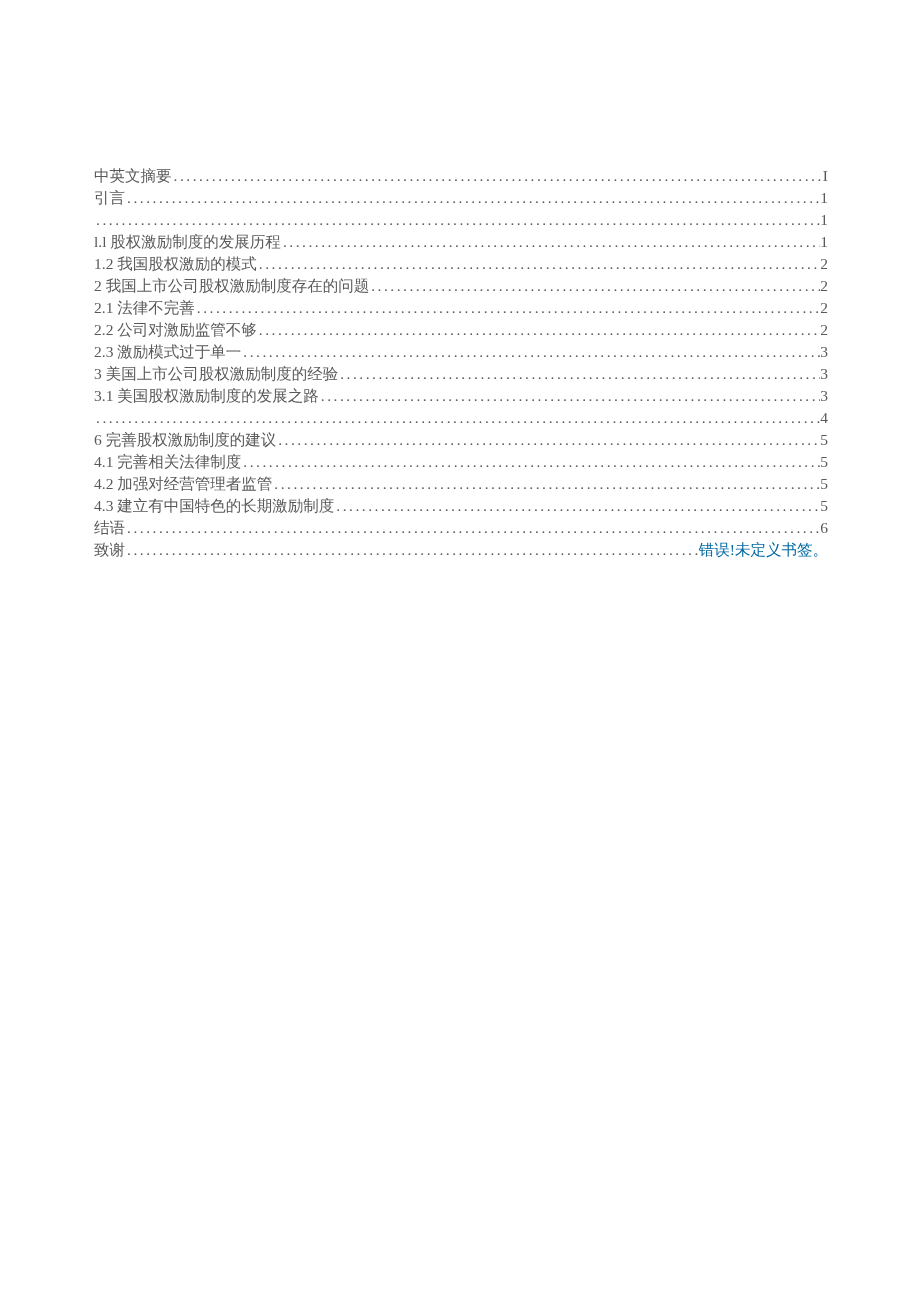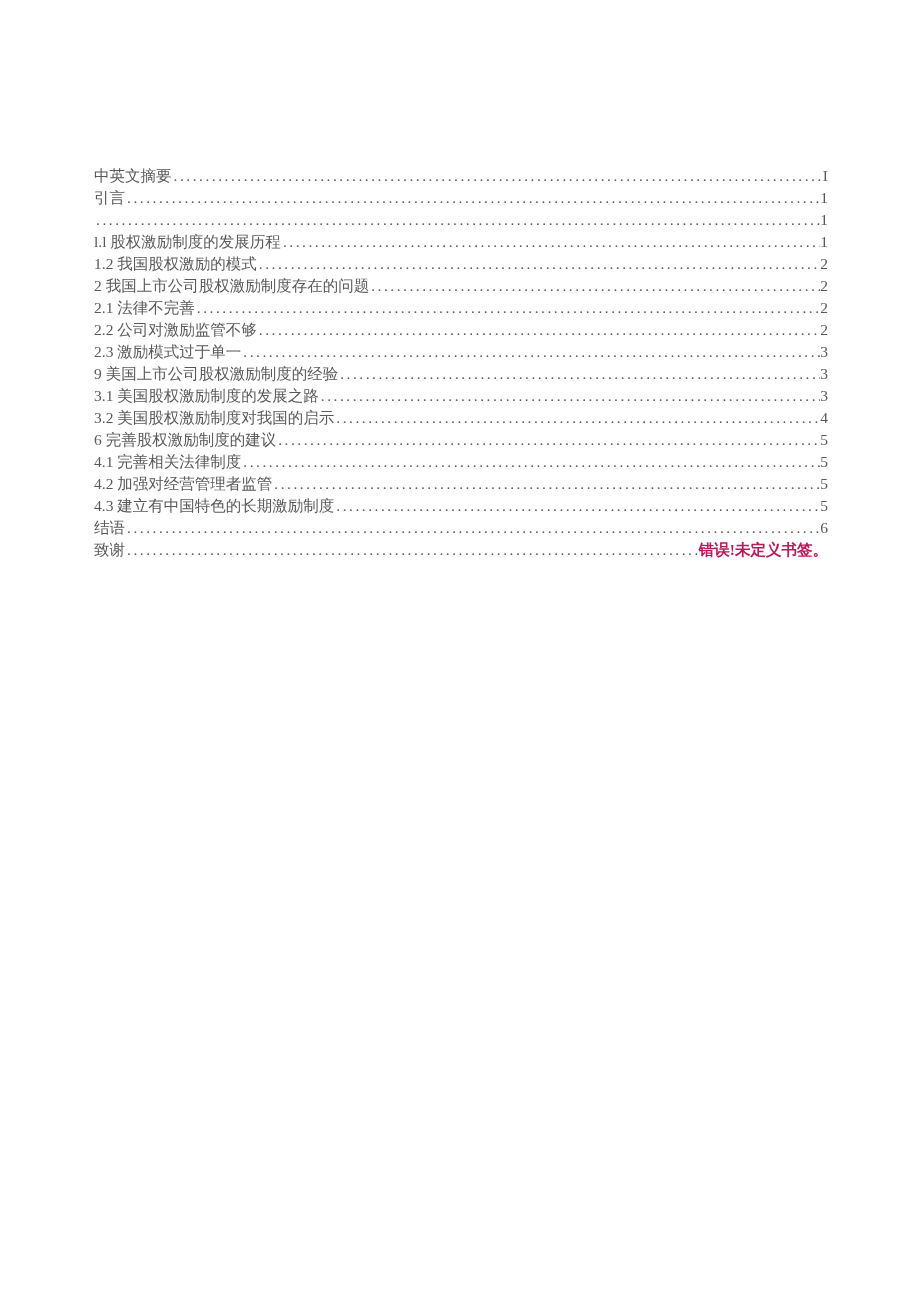--- a/index.html
+++ b/index.html
@@ -36,22 +36,22 @@
       padding: 0 2px;
     }
     .toc-dots::before {
       content: "..................................................................................................................................................................................";
     }
     .toc-page {
       flex-shrink: 0;
     }
     .toc-error-page {
       flex-shrink: 0;
-      font-weight: bold;
-      color: #be185d;
+      font-weight: normal;
+      color: #0369a1;
     }
   </style>
 </head>
 <body>
 
 <div class="page">
   <div class="toc">
       <div class="toc-entry">
         <span class="toc-label">中英文摘要</span>
         <span class="toc-dots"></span>
@@ -90,31 +90,30 @@
         <span class="toc-label">2.2   公司对激励监管不够</span>
         <span class="toc-dots"></span>
         <span class="toc-page">2</span>
       </div>
       <div class="toc-entry">
         <span class="toc-label">2.3   激励模式过于单一</span>
         <span class="toc-dots"></span>
         <span class="toc-page">3</span>
       </div>
       <div class="toc-entry">
-        <span class="toc-label">9 美国上市公司股权激励制度的经验</span>
+        <span class="toc-label">3 美国上市公司股权激励制度的经验</span>
         <span class="toc-dots"></span>
         <span class="toc-page">3</span>
       </div>
       <div class="toc-entry">
         <span class="toc-label">3.1   美国股权激励制度的发展之路</span>
         <span class="toc-dots"></span>
         <span class="toc-page">3</span>
       </div>
       <div class="toc-entry">
-        <span class="toc-label">3.2   美国股权激励制度对我国的启示</span>
         <span class="toc-dots"></span>
         <span class="toc-page">4</span>
       </div>
       <div class="toc-entry">
         <span class="toc-label">6 完善股权激励制度的建议</span>
         <span class="toc-dots"></span>
         <span class="toc-page">5</span>
       </div>
       <div class="toc-entry">
         <span class="toc-label">4.1   完善相关法律制度</span>

